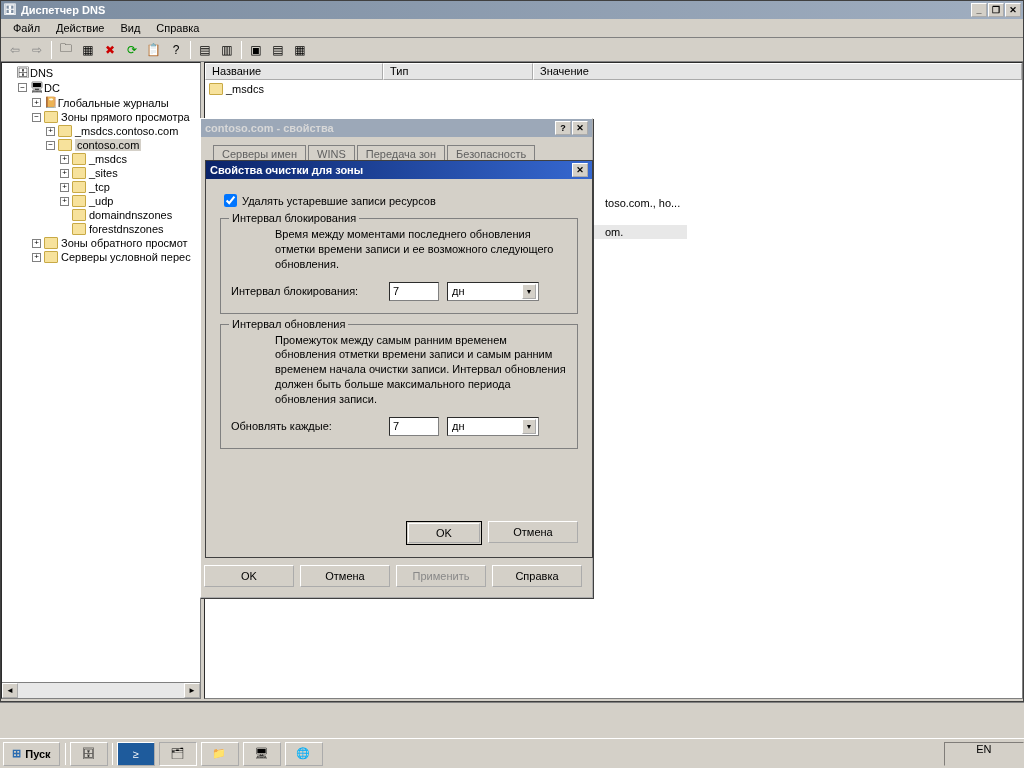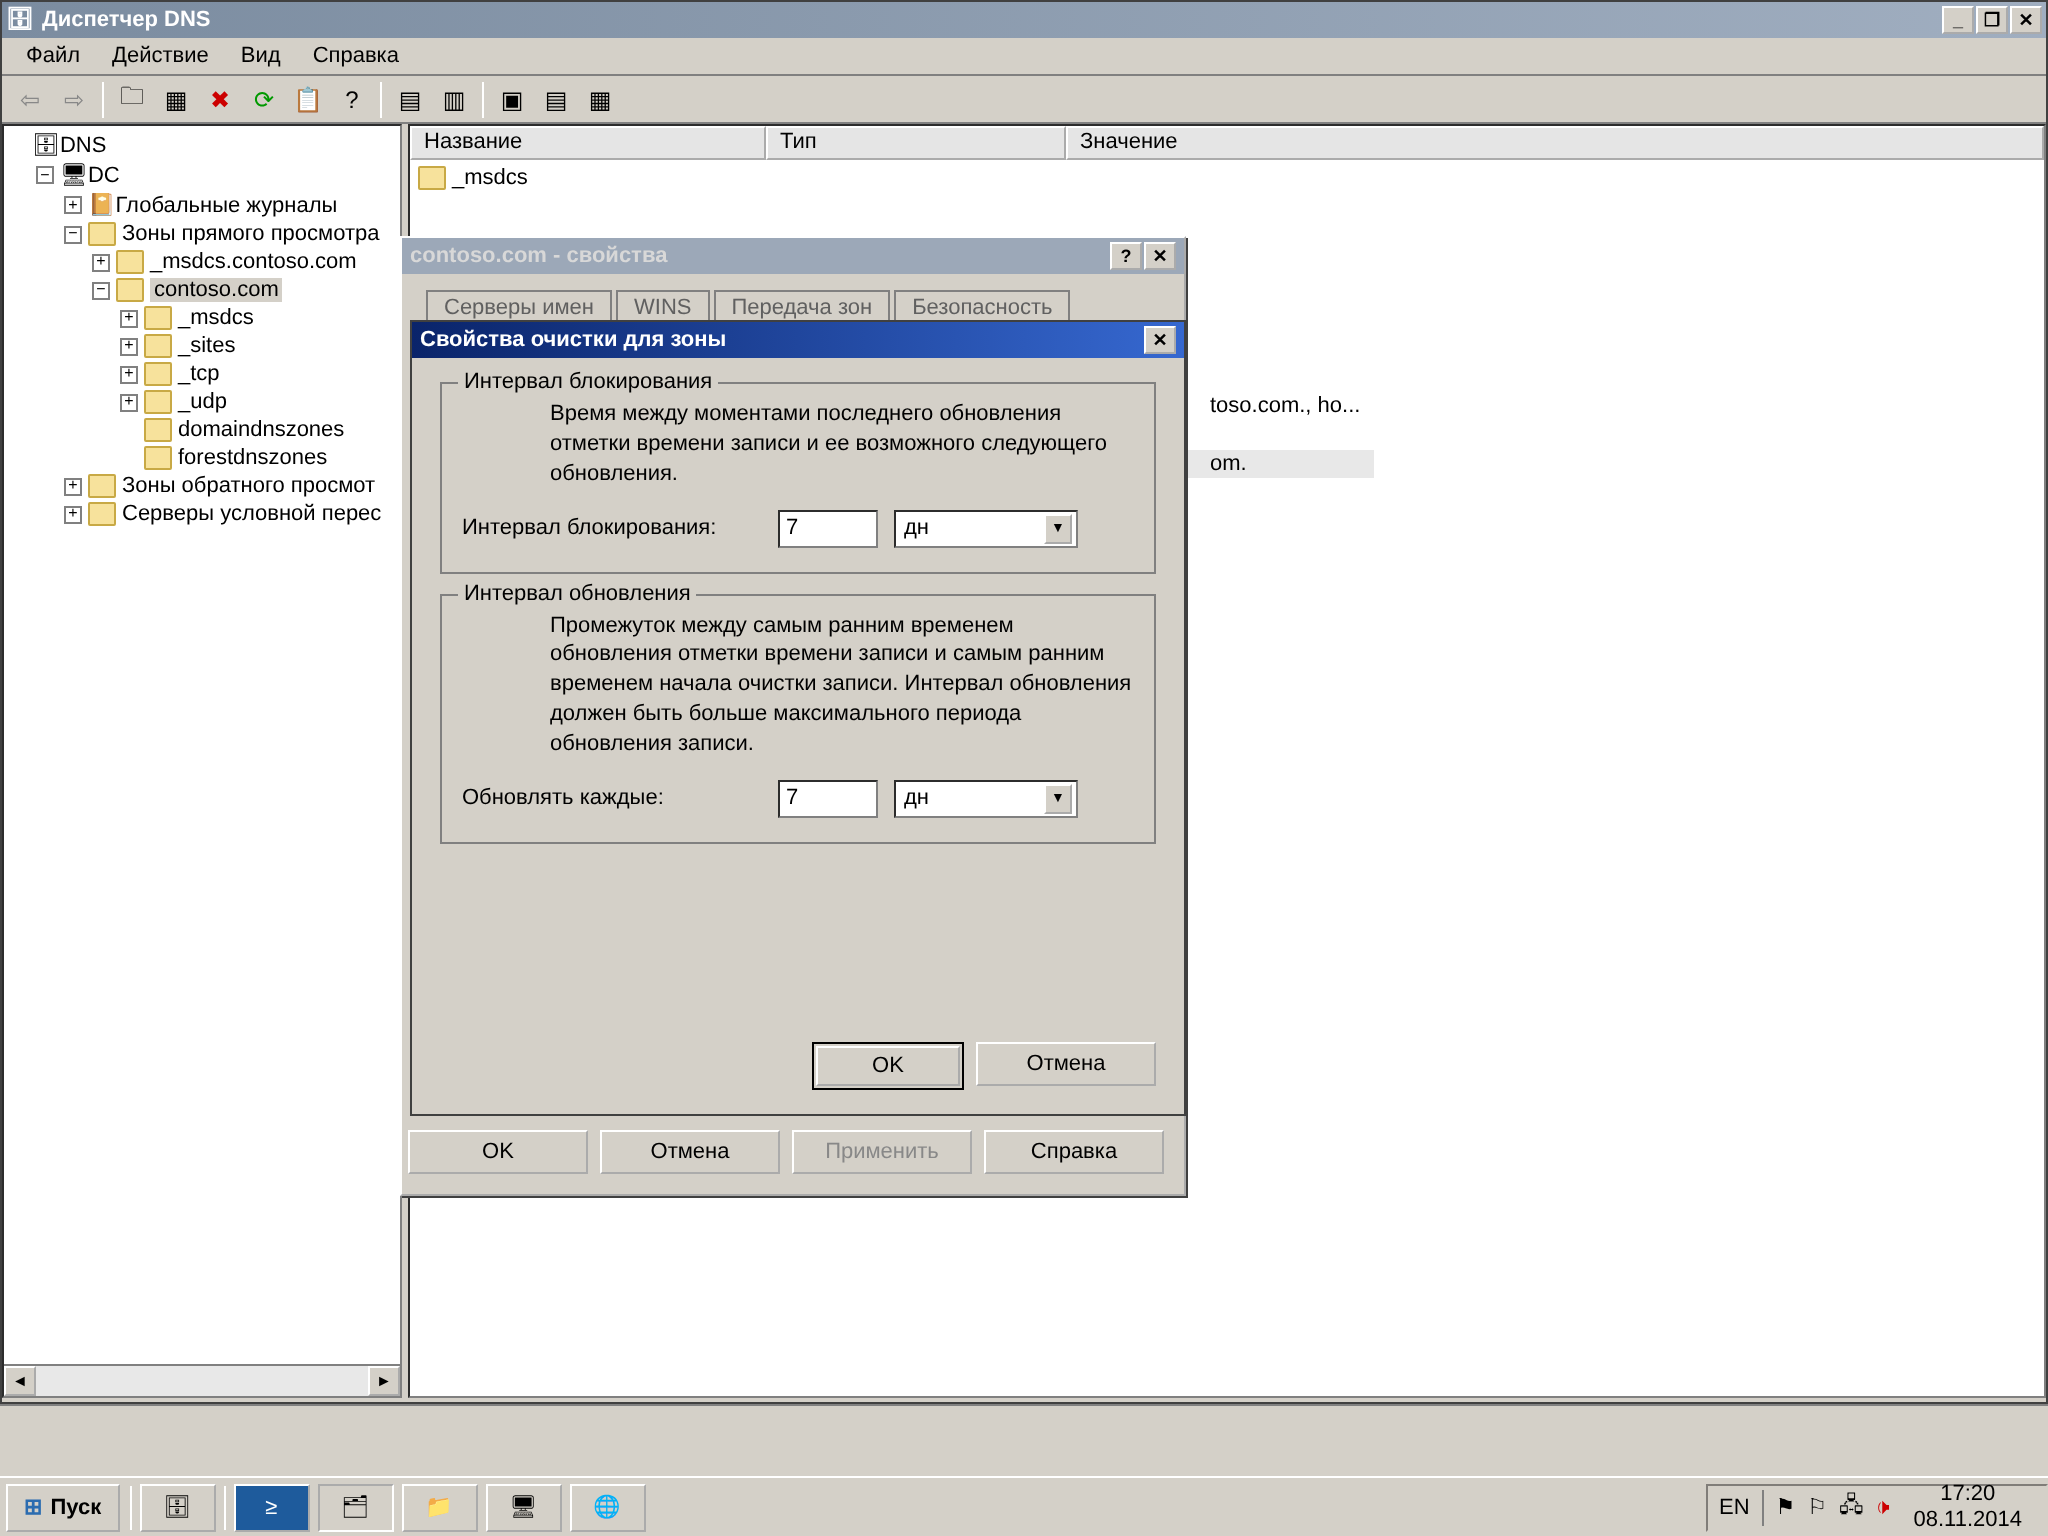--- a/index.html
+++ b/index.html
@@ -66,21 +66,21 @@
 .select-arrow { width: 14px; height: 15px; background: #d4d0c8; border: 1px outset #fff; display: flex; align-items: center; justify-content: center; font-size: 7px; }
 .aging-buttons { position: absolute; bottom: 12px; right: 14px; display: flex; gap: 6px; }
 .btn-default { border: 1px solid #000; padding: 1px; }
 .btn-default .btn { border: 1px outset #fff; }
 
 
 .taskbar { position: absolute; left: 0; bottom: 0; width: 1024px; height: 30px; background: #d4d0c8; border-top: 1px solid #fff; display: flex; align-items: center; }
 .start-btn { height: 24px; padding: 0 8px; margin: 0 3px; border: 1px outset #fff; display: flex; align-items: center; gap: 4px; font-weight: bold; }
 .task-item { width: 38px; height: 24px; margin: 0 2px; border: 1px outset #fff; display: flex; align-items: center; justify-content: center; }
 .task-sep { width: 1px; height: 22px; background: #808080; border-right: 1px solid #fff; margin: 0 2px; }
-.tray { margin-left: auto; display: flex; align-items: center; height: 24px; border: 1px inset #d4d0c8; padding: 0 6px; gap: 6px; }
+.tray { margin-left: auto; display: flex; align-items: center; height: 24px; border: 1px inset #d4d0c8; padding: 0 6px; gap: 6px; flex-direction: column; }
 .clock { text-align: center; line-height: 1.1; font-size: 10px; padding: 0 6px; }
 .statusbar-area { position: absolute; left: 0; top: 702px; width: 1024px; height: 20px; background: #d4d0c8; border-top: 1px solid #808080; }
 </style>
 </head>
 <body>
 
 <div class="main-window">
   <div class="titlebar">
     <span class="icon">🗄</span>
     <span>Диспетчер DNS</span>
@@ -233,20 +233,24 @@
 </div>
 
 <div class="aging-dialog">
   <div class="aging-titlebar">
     <span>Свойства очистки для зоны</span>
     <div class="titlebar-buttons">
       <div class="titlebar-btn">✕</div>
     </div>
   </div>
   <div class="aging-content">
+    <div class="checkbox-row">
+      <input type="checkbox" checked="" style="">
+      <span>Удалять устаревшие записи ресурсов</span>
+    </div>
 
     <div class="fieldset">
       <div class="fieldset-legend">Интервал блокирования</div>
       <div class="fieldset-desc">Время между моментами последнего обновления отметки времени записи и ее возможного следующего обновления.</div>
       <div class="input-row">
         <span class="input-label">Интервал блокирования:</span>
         <input class="spinner" value="7" style="">
         <div class="select">
           <span>дн</span>
           <span class="select-arrow">▼</span>

